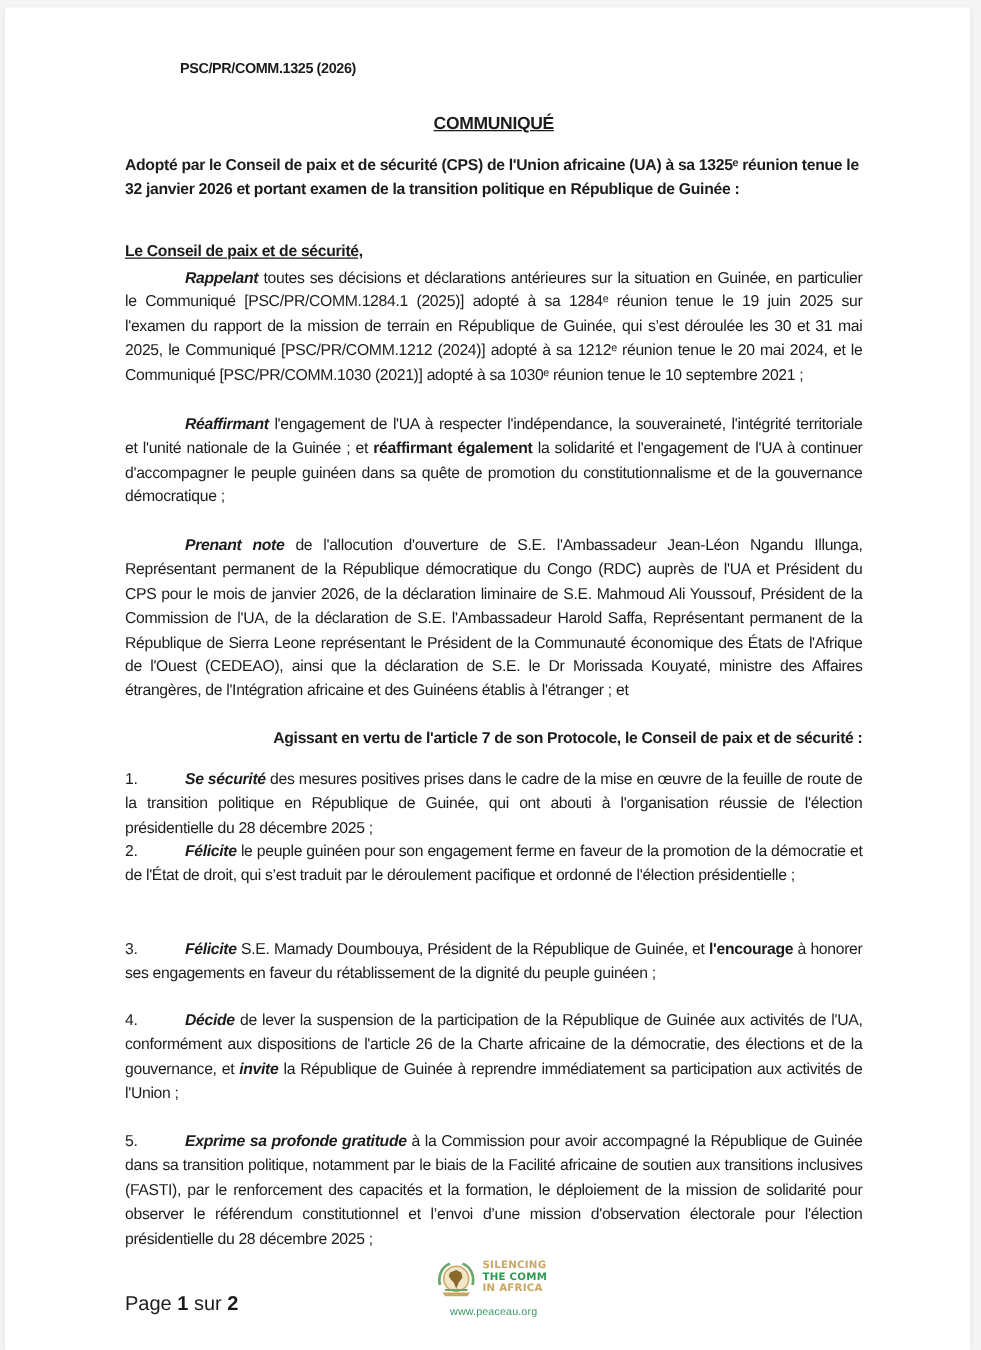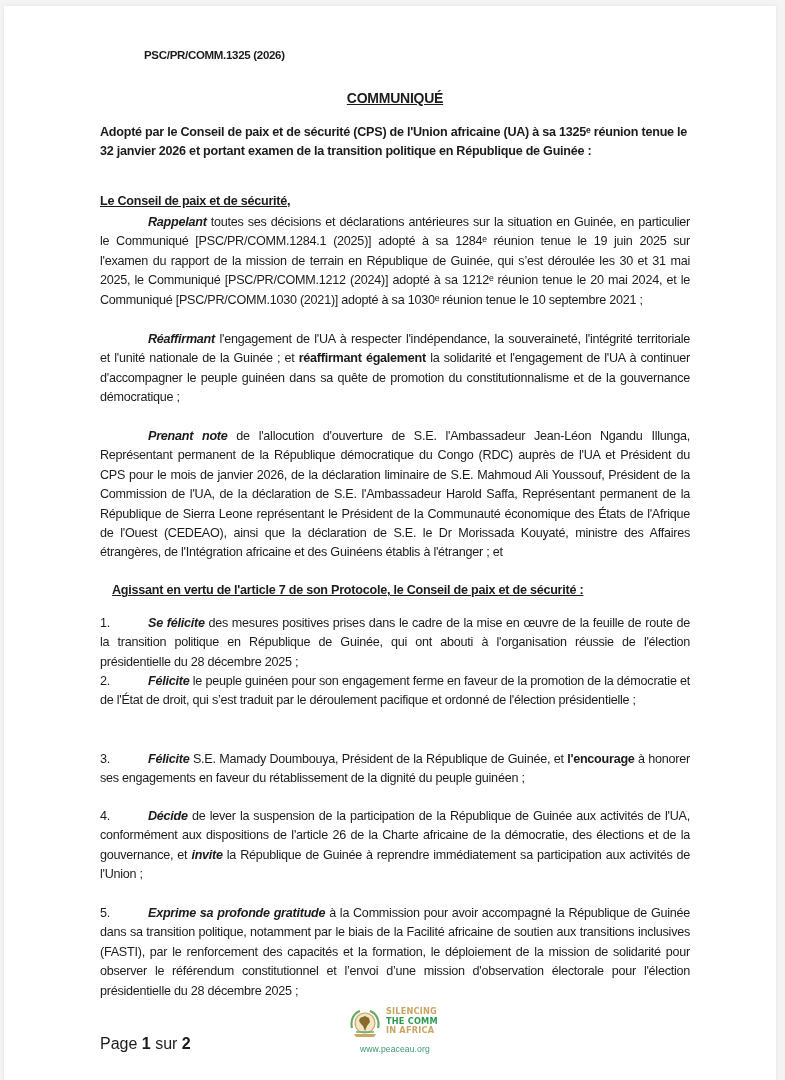--- a/index.html
+++ b/index.html
@@ -21,21 +21,21 @@
   }
   .ref { position: absolute; left: 0; top: 40px; font-size: 11.5px; font-weight: bold; letter-spacing: -0.3px; margin-left: 44px; }
   .title { position: absolute; left: 0; width: 590px; top: 83px; text-align: center; font-weight: bold; text-decoration: underline; font-size: 14px; }
   .intro { position: absolute; left: 0; top: 117px; width: 590px; font-weight: bold; }
   .council { position: absolute; left: 0; top: 174px; font-weight: bold; text-decoration: underline; margin-top: 12px; }
   .para { position: absolute; left: 0; width: 590px; text-align: justify; }
   .para .lead { font-weight: bold; font-style: italic; }
   .para .strong { font-weight: bold; }
   .indent { display: inline-block; width: 48px; }
   .num { display: inline-block; width: 48px; }
-  .acting { position: absolute; left: 12px; top: 575px; font-weight: bold; text-decoration: underline; width: 590px; }
+  .acting { position: absolute; left: 0; top: 575px; font-weight: bold; width: 590px; text-align: right; }
   .footer-page { position: absolute; left: 96px; top: 1029px; font-size: 16px; }
   .footer-page b { font-weight: bold; }
   .logo { position: absolute; left: 344px; top: 1000px; width: 110px; height: 50px; }
   .logo-emblem { position: absolute; left: 0; top: 2px; width: 34px; height: 34px; }
   .logo-text { position: absolute; left: 38px; top: 1px; font-family: "DejaVu Sans", sans-serif; font-weight: bold; font-size: 8.2px; line-height: 9.6px; letter-spacing: 0.2px; }
   .logo-text .l1 { color: #c9a664; }
   .logo-text .l2 { color: #2e9a52; }
   .logo-text .l3 { color: #c9a664; }
   .logo-url { position: absolute; left: 0; top: 38px; font-size: 8.6px; color: #3b9a6a; letter-spacing: 0.1px; margin-left: 12px; }
 </style>
@@ -58,21 +58,21 @@
       <span class="indent"></span><span class="lead">Réaffirmant</span><span> l'engagement de l'UA à respecter l'indépendance, la souveraineté, l'intégrité territoriale et l'unité nationale de la Guinée ; et </span><span class="strong">réaffirmant également</span><span> la solidarité et l'engagement de l'UA à continuer d'accompagner le peuple guinéen dans sa quête de promotion du constitutionnalisme et de la gouvernance démocratique ;</span>
     </div>
 
     <div class="para" style="top:421px">
       <span class="indent"></span><span class="lead">Prenant note</span><span> de l'allocution d'ouverture de S.E. l'Ambassadeur Jean-Léon Ngandu Illunga, Représentant permanent de la République démocratique du Congo (RDC) auprès de l'UA et Président du CPS pour le mois de janvier 2026, de la déclaration liminaire de S.E. Mahmoud Ali Youssouf, Président de la Commission de l'UA, de la déclaration de S.E. l'Ambassadeur Harold Saffa, Représentant permanent de la République de Sierra Leone représentant le Président de la Communauté économique des États de l'Afrique de l'Ouest (CEDEAO), ainsi que la déclaration de S.E. le Dr Morissada Kouyaté, ministre des Affaires étrangères, de l'Intégration africaine et des Guinéens établis à l'étranger ; et</span>
     </div>
 
     <div class="acting">Agissant en vertu de l'article 7 de son Protocole, le Conseil de paix et de sécurité :</div>
 
     <div class="para" style="top:608px">
-      <span class="num">1.</span><span class="lead">Se félicite</span><span> des mesures positives prises dans le cadre de la mise en œuvre de la feuille de route de la transition politique en République de Guinée, qui ont abouti à l'organisation réussie de l'élection présidentielle du 28 décembre 2025 ;</span>
+      <span class="num">1.</span><span class="lead">Se sécurité</span><span> des mesures positives prises dans le cadre de la mise en œuvre de la feuille de route de la transition politique en République de Guinée, qui ont abouti à l'organisation réussie de l'élection présidentielle du 28 décembre 2025 ;</span>
     </div>
 
     <div class="para" style="top:666px">
       <span class="num">2.</span><span class="lead">Félicite</span><span> le peuple guinéen pour son engagement ferme en faveur de la promotion de la démocratie et de l'État de droit, qui s’est traduit par le déroulement pacifique et ordonné de l'élection présidentielle ;</span>
     </div>
 
     <div class="para" style="top:744px">
       <span class="num">3.</span><span class="lead">Félicite</span><span> S.E. Mamady Doumbouya, Président de la République de Guinée, et </span><span class="strong">l'encourage</span><span> à honorer ses engagements en faveur du rétablissement de la dignité du peuple guinéen ;</span>
     </div>
 

